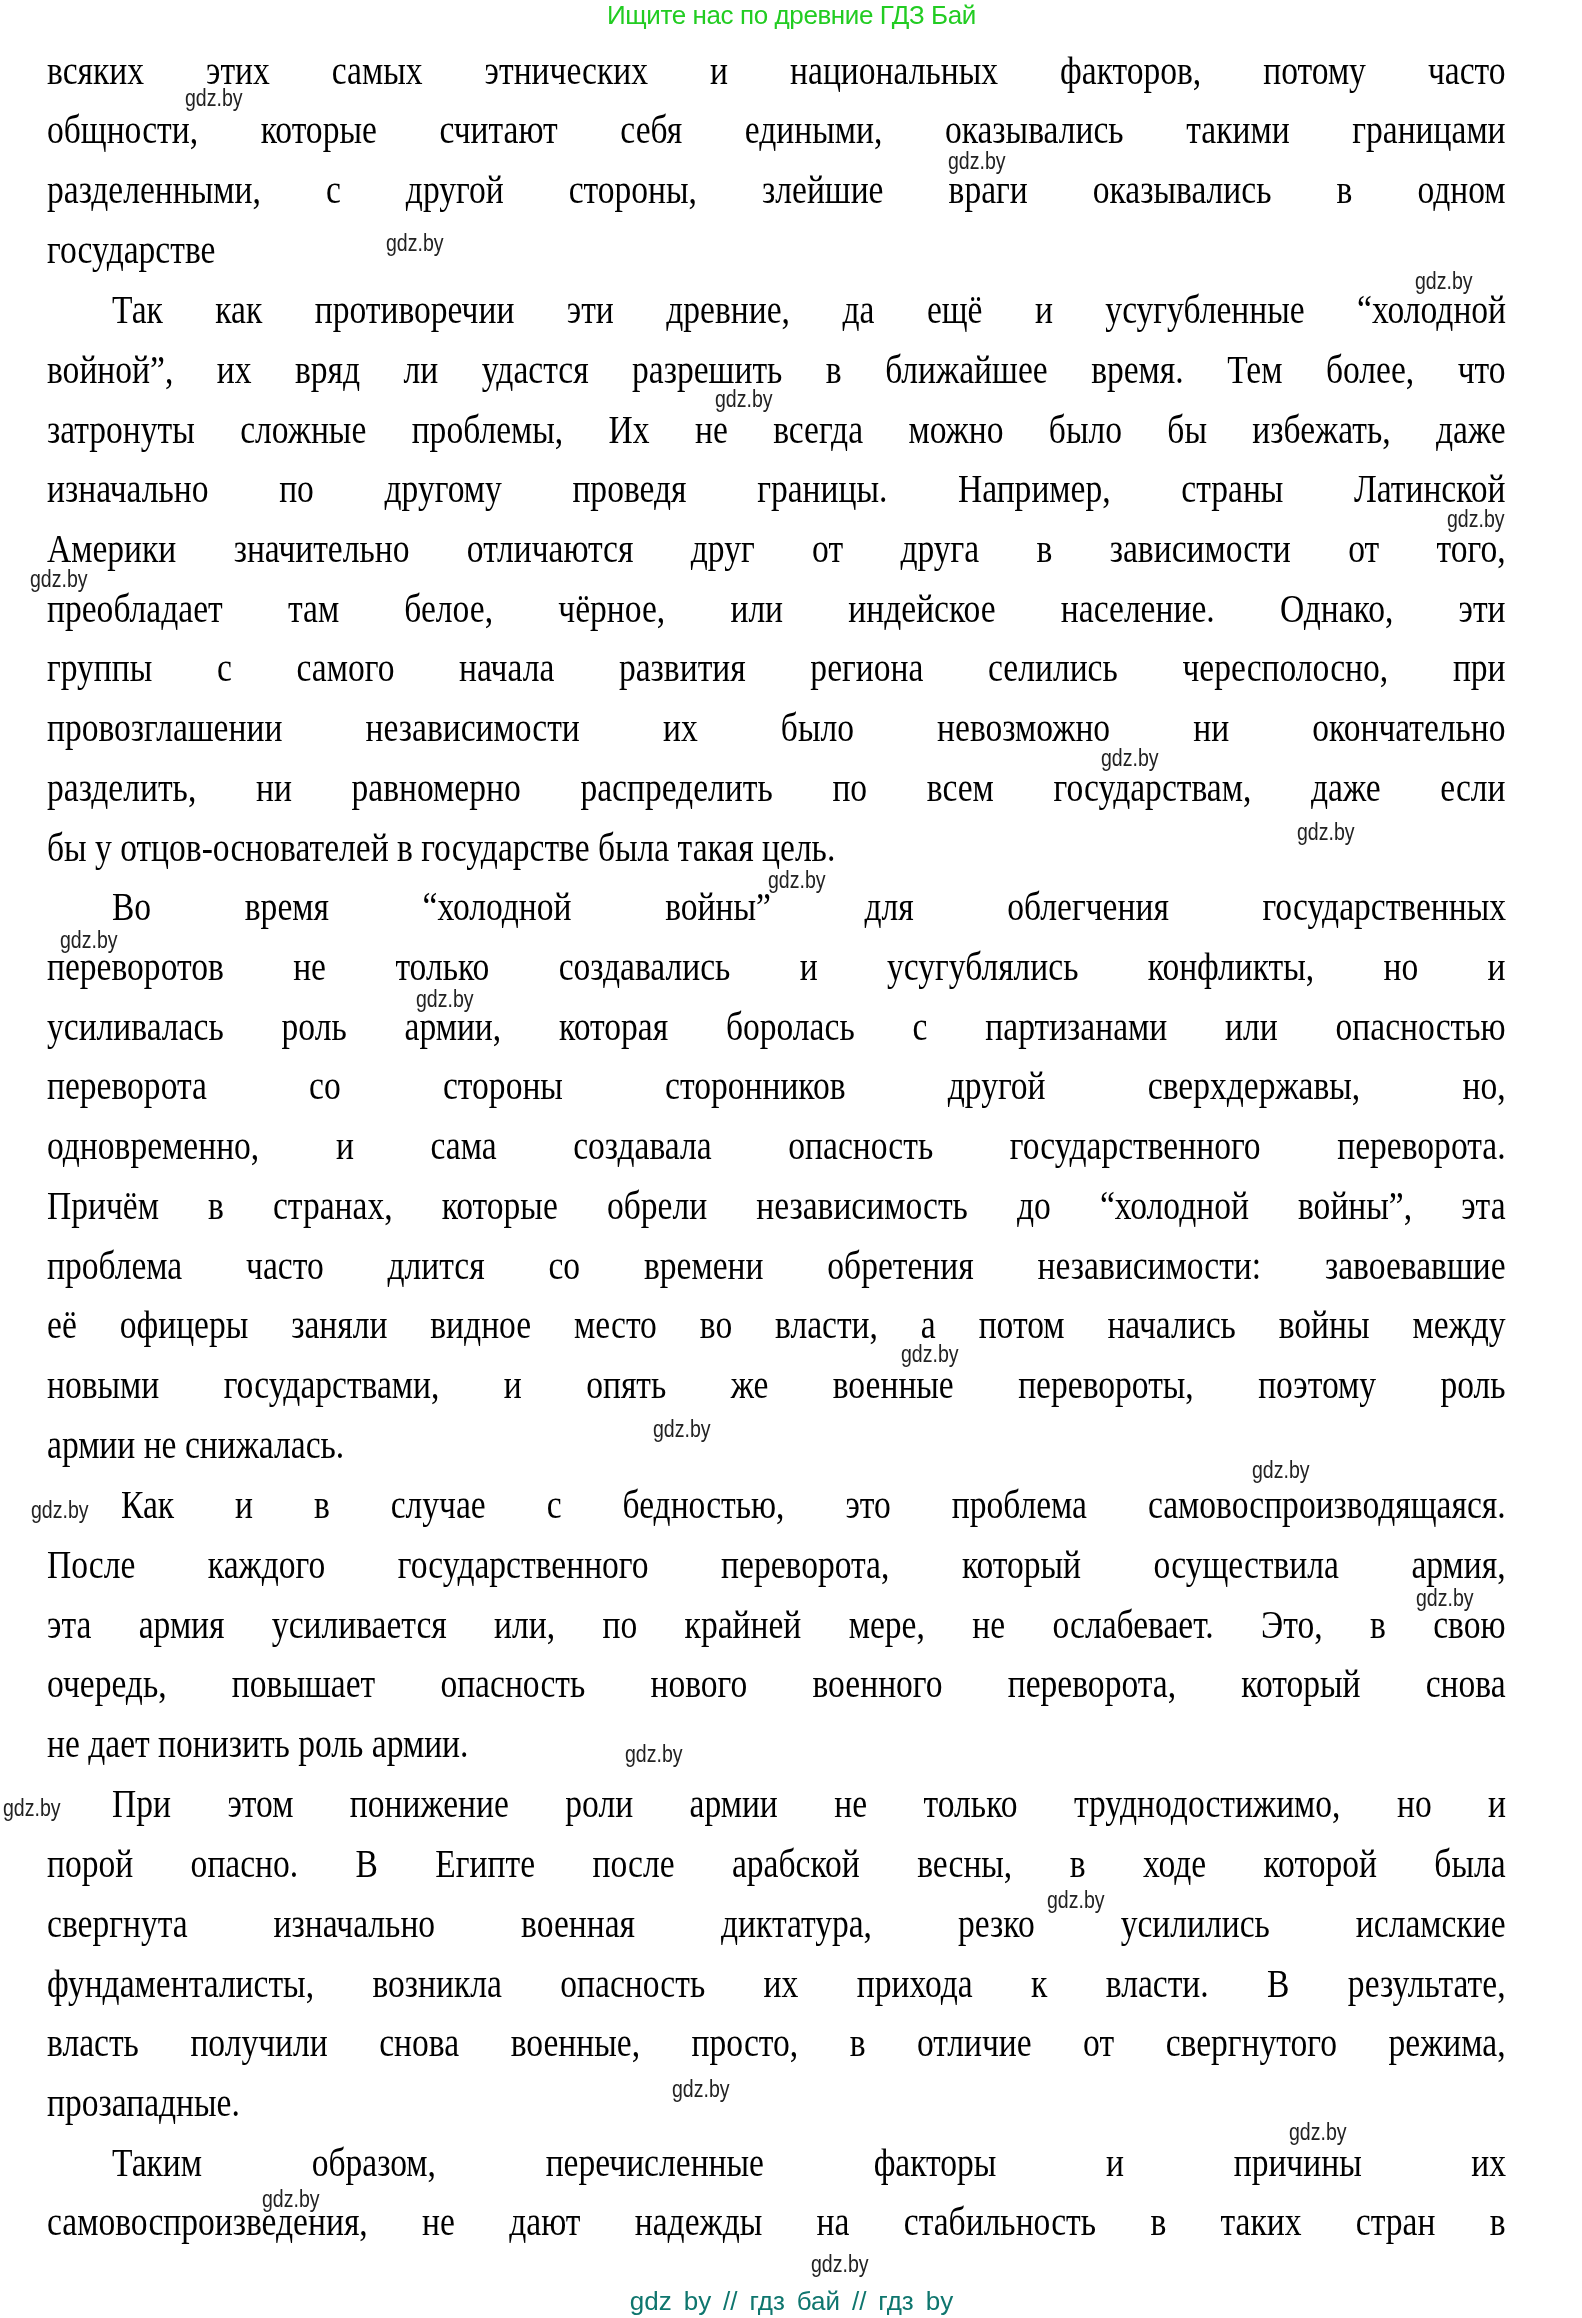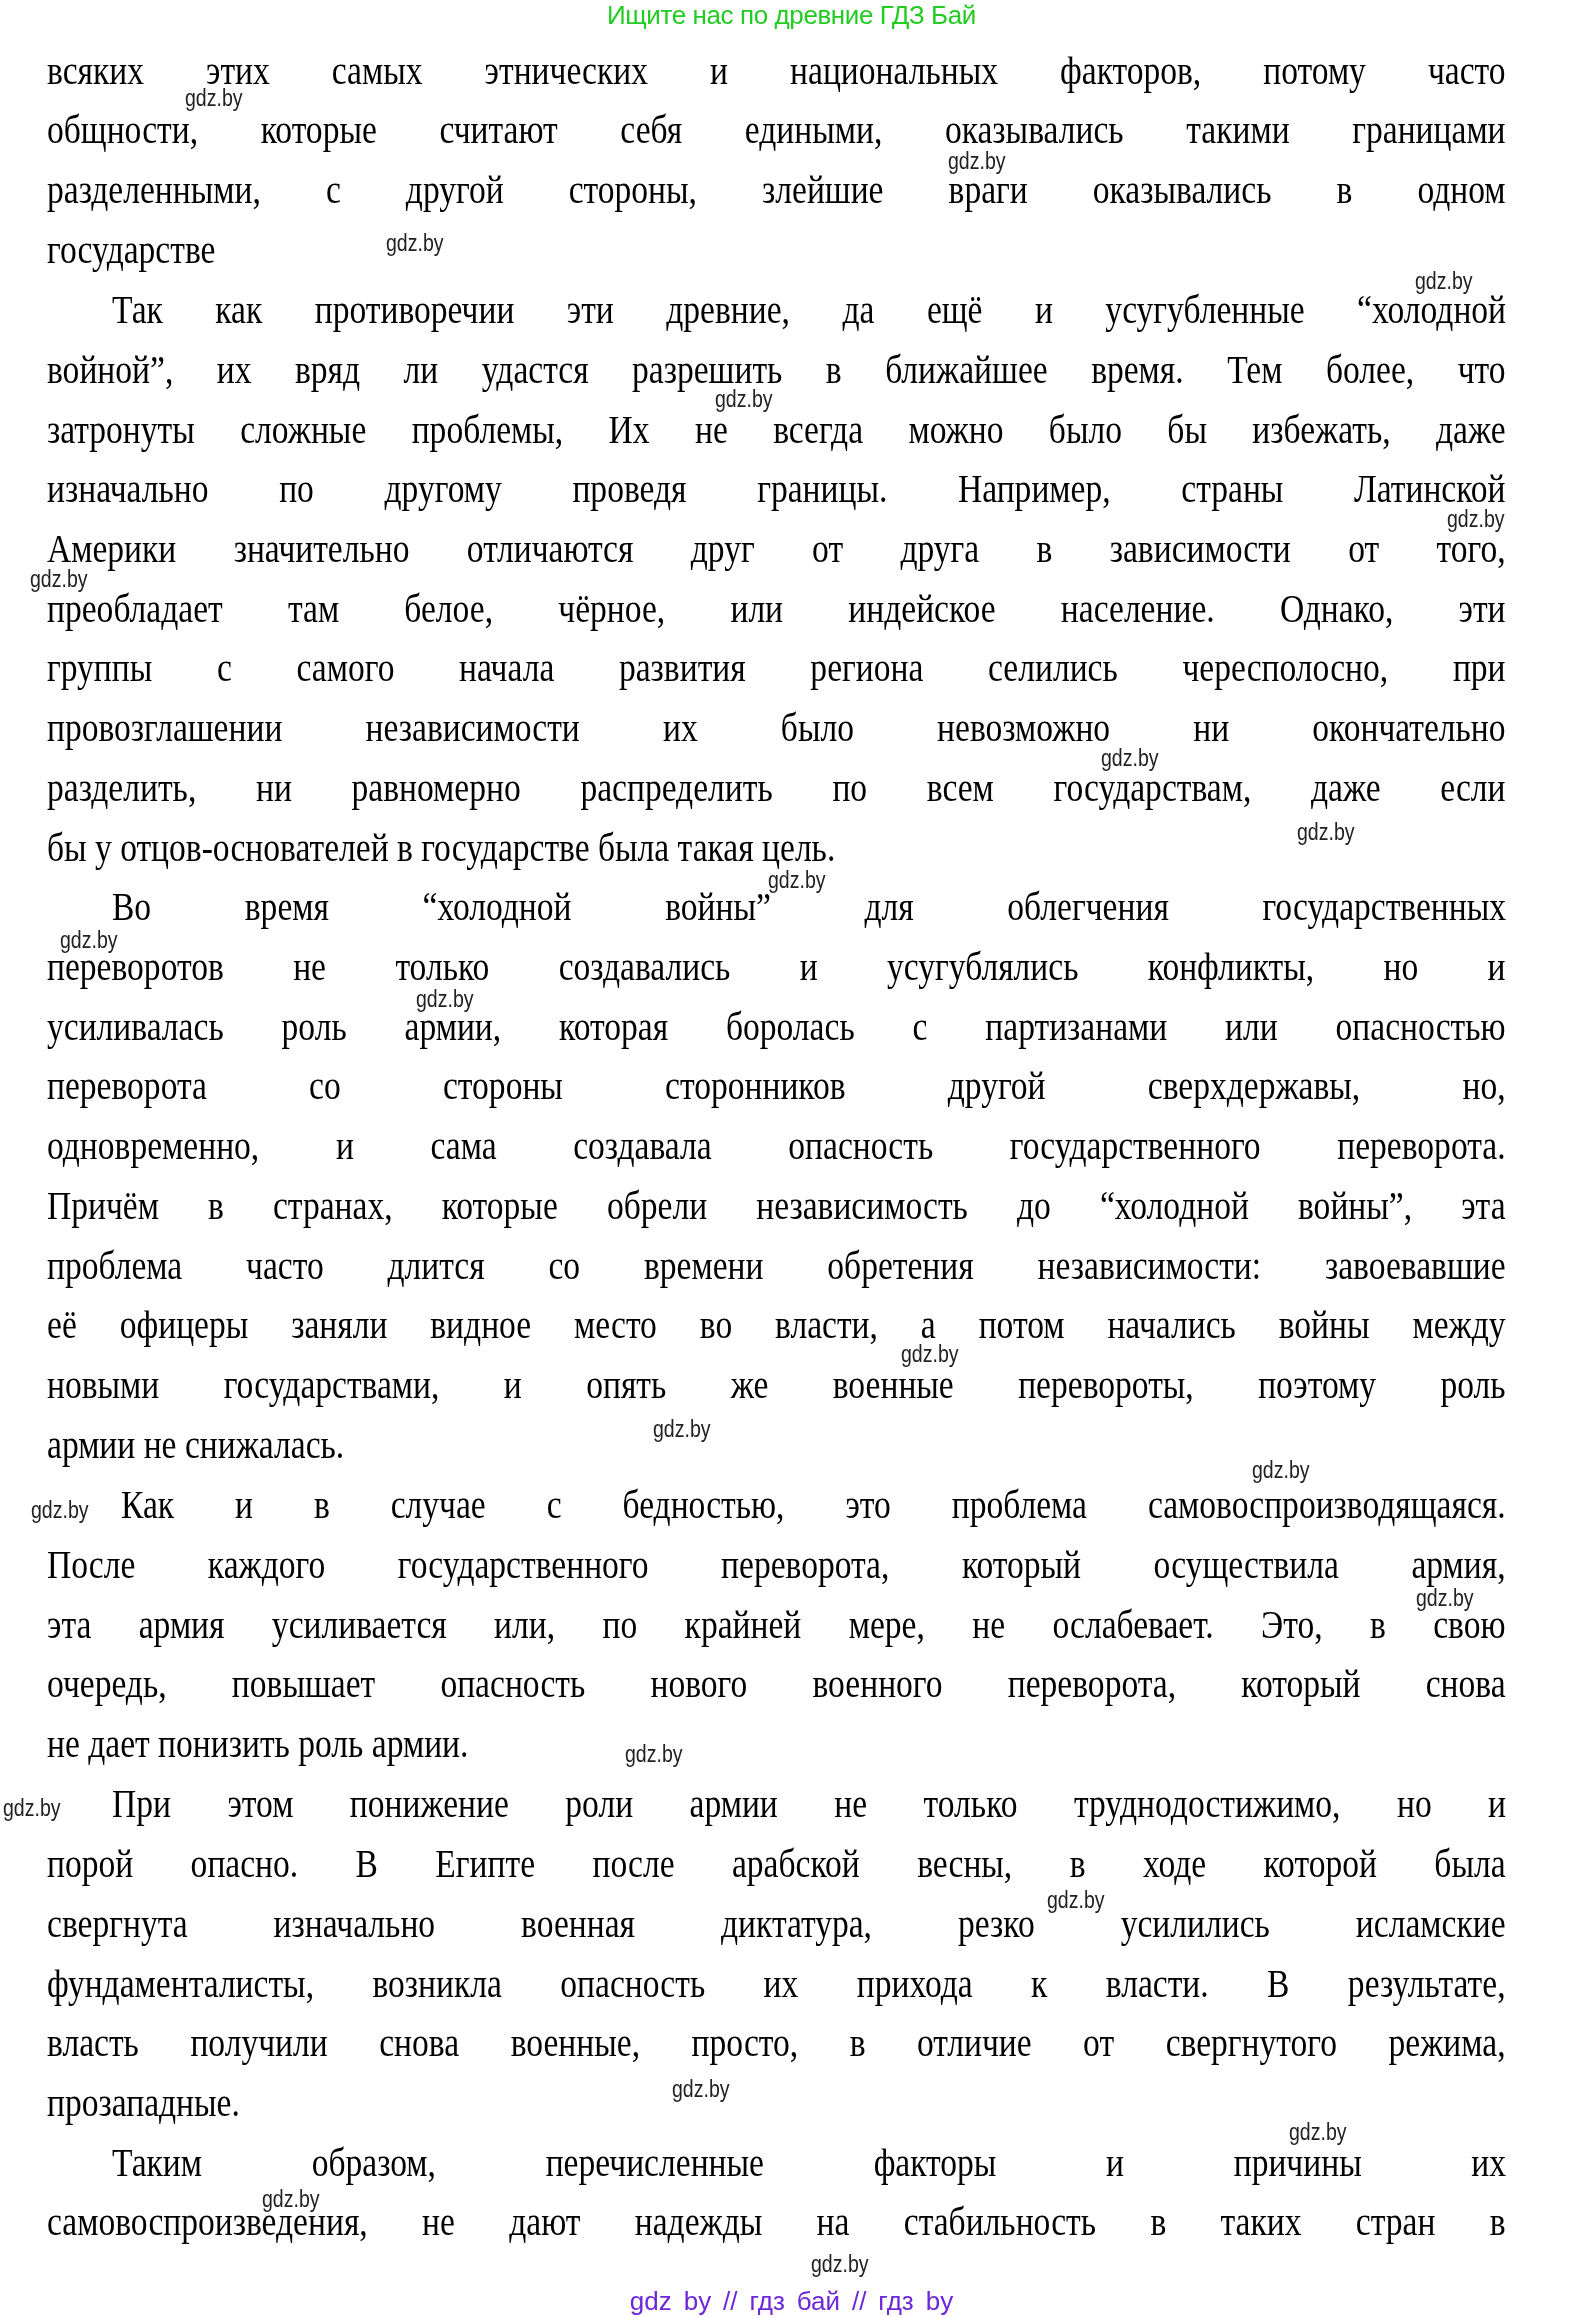--- a/index.html
+++ b/index.html
@@ -18,21 +18,21 @@
   }
   .line.last { text-align-last: left; }
   .wm {
     position: absolute; font-family: "Liberation Sans", sans-serif; font-size: 23px;
     line-height: 23px; color: #222; transform: scaleX(0.85); transform-origin: left top;
     white-space: nowrap;
   }
   .footer {
     position: absolute; left: 0; top: 2283px; width: 1583px; height: 36px;
     text-align: center; font-family: "Liberation Sans", sans-serif; font-size: 26px;
-    line-height: 36px; color: #6d28d9; word-spacing: 4.7px;
+    line-height: 36px; color: #0f766e; word-spacing: 4.7px;
   }
 </style>
 </head>
 <body>
 
 <div class="header">Ищите нас по древние ГДЗ Бай</div>
 
 <div class="page" id="page">
     <div class="line" style="top: 47px; width: 1696px;">всяких этих самых этнических и национальных факторов, потому часто</div>
     <div class="line" style="top: 106px; width: 1696px;">общности, которые считают себя едиными, оказывались такими границами</div>

